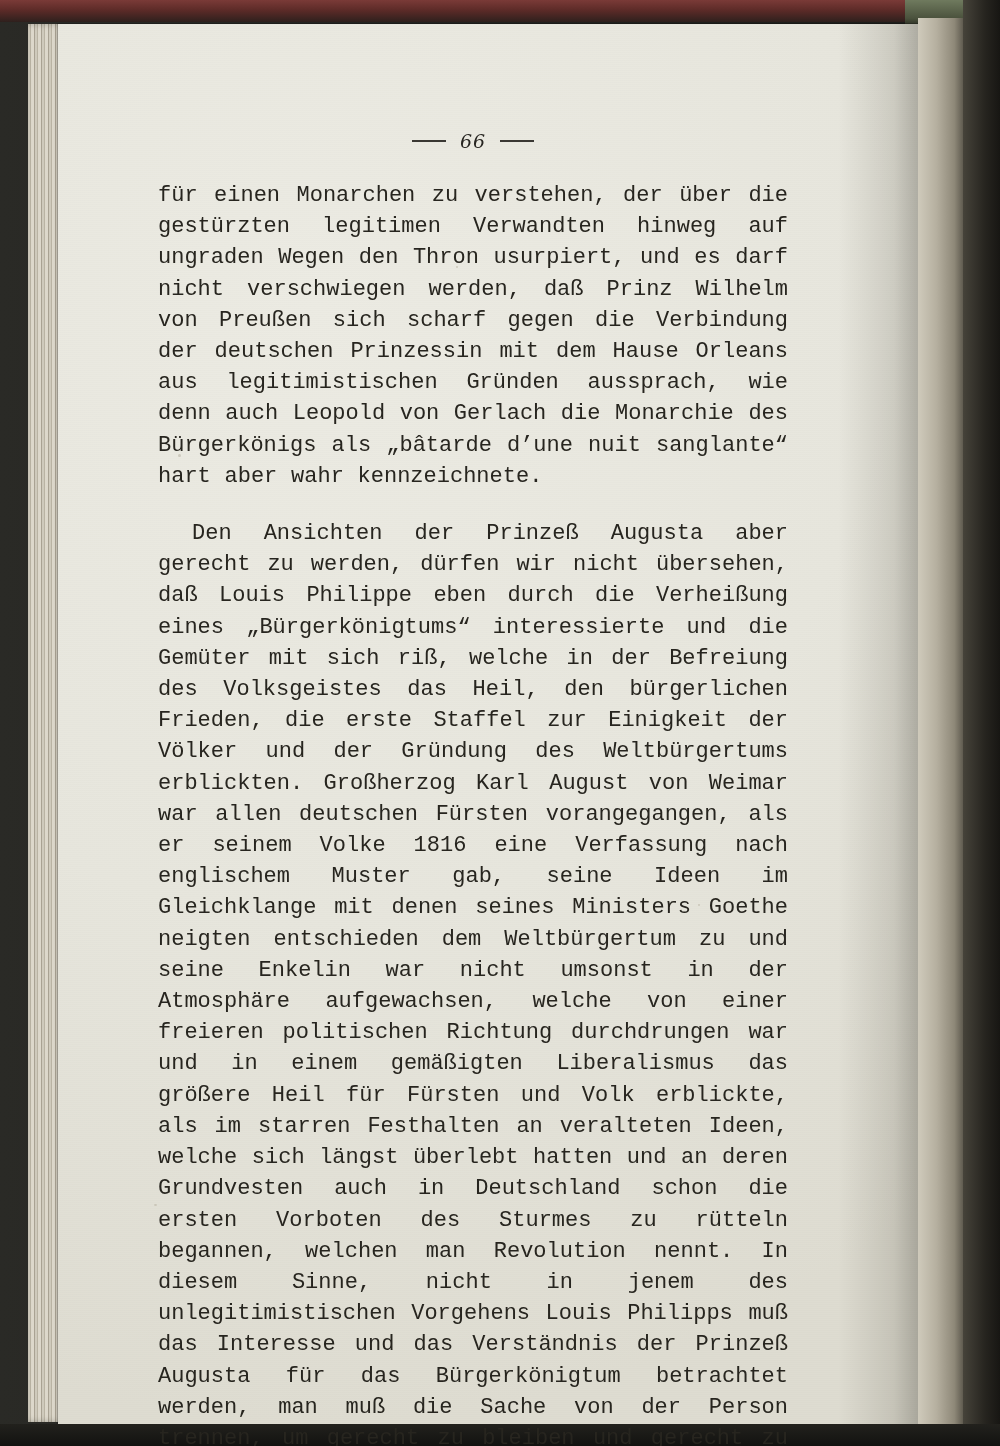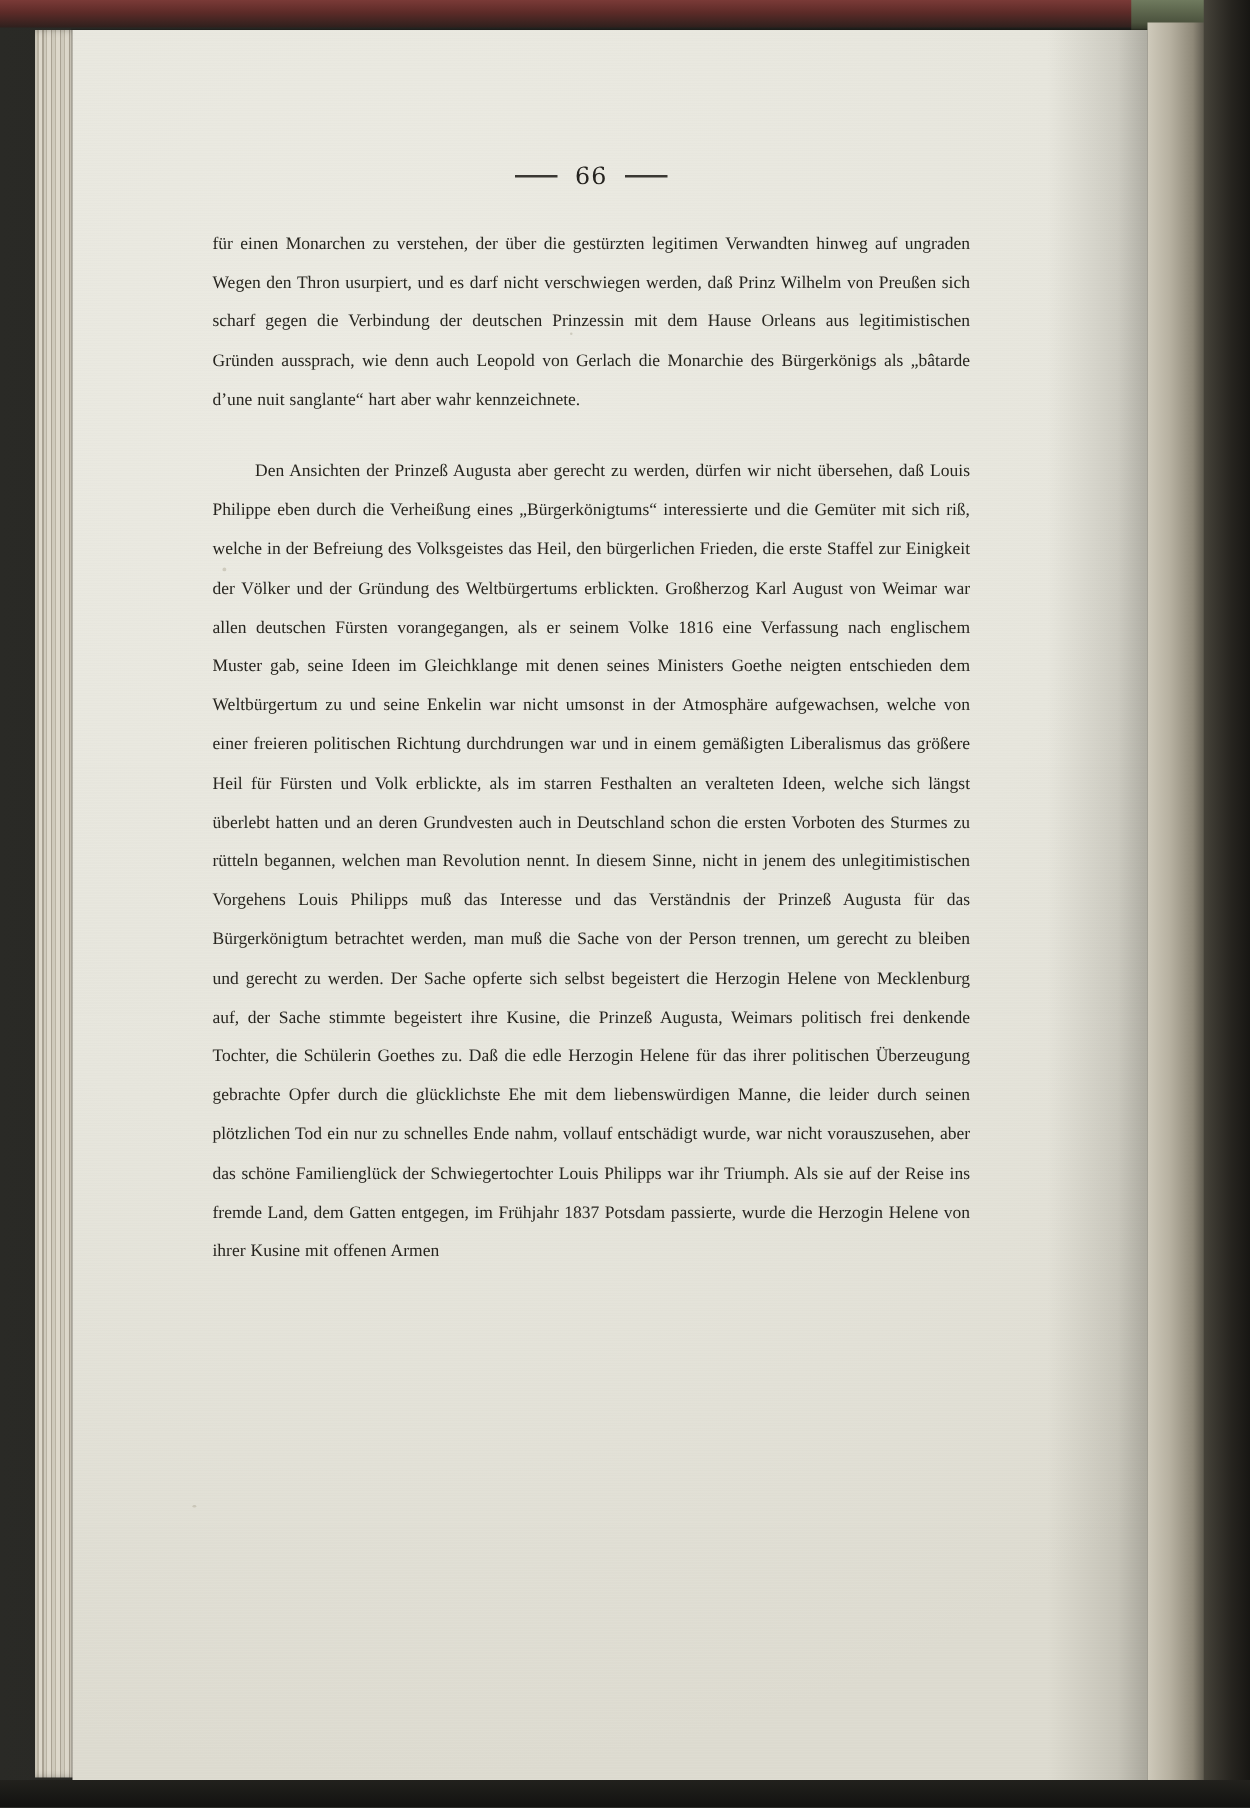--- a/index.html
+++ b/index.html
@@ -116,32 +116,33 @@
     display: block;
     width: 34px;
     height: 2px;
     background: #3a3833;
   }
   .folio .num {
     font-family: "DejaVu Serif", serif;
     font-size: 19px;
     letter-spacing: 1px;
     color: #262420;
+    font-style: italic;
   }
 
   p.body {
-    margin: 12px;
+    margin: 0;
     color: #27251f;
-    font-size: 14px;
+    font-size: 22px;
     line-height: 31.2px;
     text-align: justify;
     text-justify: inter-word;
     word-spacing: 0.5px;
     
-    font-family: Liberation Serif, serif;
+    font-family: Liberation Mono, monospace;
     -webkit-font-smoothing: antialiased;
     text-rendering: optimizeLegibility;
   }
   p.body + p.body {
     margin-top: 26px;
   }
   p.indent { text-indent: 34px; }
 
   
   .ink-overlay {

